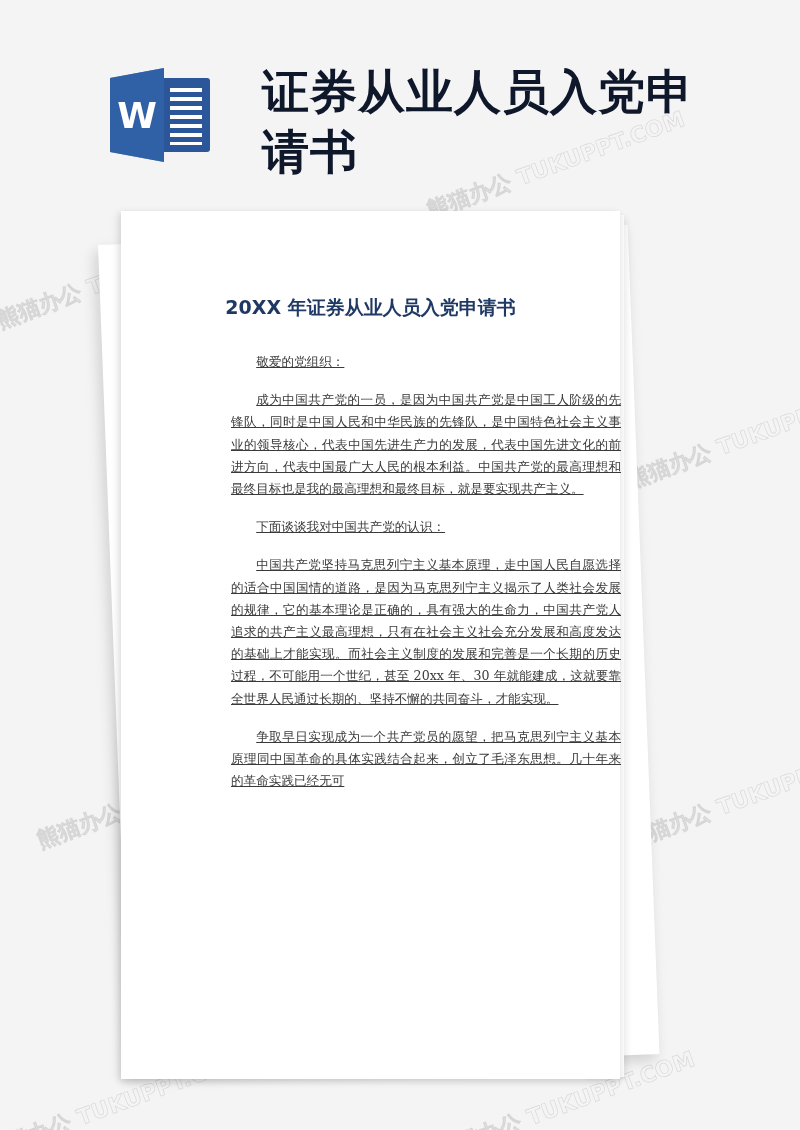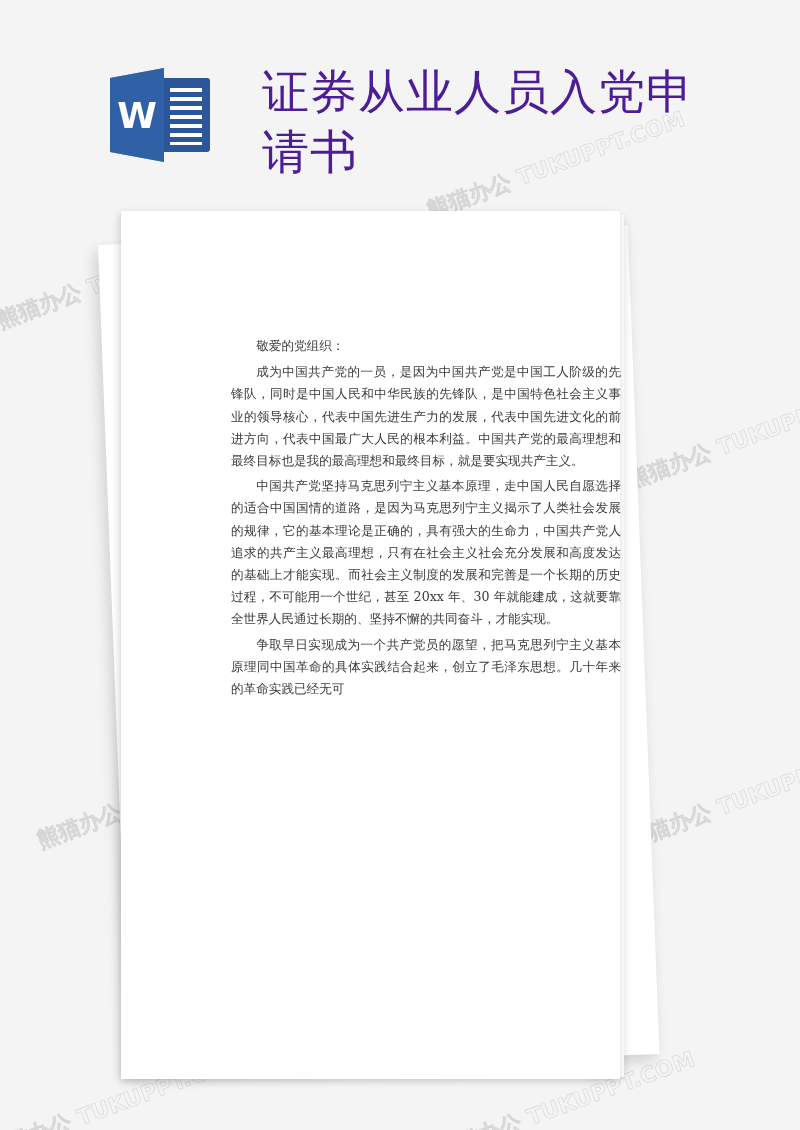--- a/index.html
+++ b/index.html
@@ -6,22 +6,22 @@
   body {
     width: 800px; height: 1130px; overflow: hidden; position: relative;
     background: #f4f4f4;
     font-family: "DejaVu Serif", "Liberation Serif", serif;
   }
   .header { position: absolute; left: 0; top: 0; width: 800px; height: 200px; }
   .word-icon { position: absolute; left: 108px; top: 68px; width: 104px; height: 94px; }
   .header-title {
     position: absolute; left: 262px; top: 62px; width: 440px;
     font-family: "DejaVu Sans", "Liberation Sans", sans-serif;
-    font-size: 47px; line-height: 60px; color: #4c1d95; letter-spacing: 1px;
-    font-weight: normal;
+    font-size: 47px; line-height: 60px; color: #0f172a; letter-spacing: 1px;
+    font-weight: bold;
   }
   .page-back {
     position: absolute; left: 98px; top: 245px; width: 530px; height: 830px;
     background: #ffffff;
     transform: rotate(-2.2deg); transform-origin: 0 0;
     box-shadow: -4px 6px 14px rgba(0,0,0,0.15);
   }
   .page-back-right {
     position: absolute; left: 584px; top: 215px; width: 40px; height: 862px;
     background: #fbfbfb; box-shadow: 3px 2px 6px rgba(0,0,0,0.08);
@@ -33,21 +33,21 @@
   }
   .doc-title {
     position: absolute; left: 0; top: 84px; width: 499px; text-align: center;
     font-family: "DejaVu Sans", "Liberation Sans", sans-serif;
     font-weight: bold; font-size: 19px; color: #1f3864;
   }
   .doc-body {
     position: absolute; left: 110px; top: 124px; width: 390px;
     font-size: 12.6px; line-height: 22.2px; color: #3a3a3a;
   }
-  .doc-body p { margin: 0 0 3px 0; text-indent: 2em; text-align: justify; }
+  .doc-body p { margin: 16px 0 3px 0; text-indent: 2em; text-align: justify; text-decoration: underline; }
   .doc-body p.salutation { text-indent: 2em; margin-bottom: 4px; }
   .watermark {
     position: absolute; font-family: "DejaVu Sans", "Liberation Sans", sans-serif;
     font-size: 22px; font-weight: bold; color: transparent;
     -webkit-text-stroke: 0.6px rgba(190,190,190,0.55);
     transform: rotate(-20deg); white-space: nowrap; pointer-events: none;
   }
 </style>
 </head>
 <body>
@@ -76,19 +76,21 @@
 <span class="watermark" style="left:620px; top:420px;">熊猫办公 TUKUPPT.COM</span>
 <span class="watermark" style="left:30px; top:780px;">熊猫办公 TUKUPPT.COM</span>
 <span class="watermark" style="left:620px; top:780px;">熊猫办公 TUKUPPT.COM</span>
 <span class="watermark" style="left:-20px; top:1090px;">熊猫办公 TUKUPPT.COM</span>
 <span class="watermark" style="left:430px; top:1090px;">熊猫办公 TUKUPPT.COM</span>
 
 <div class="page-back"></div>
 <div class="page-back-right"></div>
 
 <div class="page">
+  <div class="doc-title">20XX 年证券从业人员入党申请书</div>
   <div class="doc-body">
     <p class="salutation">敬爱的党组织：</p>
     <p>成为中国共产党的一员，是因为中国共产党是中国工人阶级的先锋队，同时是中国人民和中华民族的先锋队，是中国特色社会主义事业的领导核心，代表中国先进生产力的发展，代表中国先进文化的前进方向，代表中国最广大人民的根本利益。中国共产党的最高理想和最终目标也是我的最高理想和最终目标，就是要实现共产主义。</p>
+    <p>下面谈谈我对中国共产党的认识：</p>
     <p>中国共产党坚持马克思列宁主义基本原理，走中国人民自愿选择的适合中国国情的道路，是因为马克思列宁主义揭示了人类社会发展的规律，它的基本理论是正确的，具有强大的生命力，中国共产党人追求的共产主义最高理想，只有在社会主义社会充分发展和高度发达的基础上才能实现。而社会主义制度的发展和完善是一个长期的历史过程，不可能用一个世纪，甚至 20xx 年、30 年就能建成，这就要靠全世界人民通过长期的、坚持不懈的共同奋斗，才能实现。</p>
     <p>争取早日实现成为一个共产党员的愿望，把马克思列宁主义基本原理同中国革命的具体实践结合起来，创立了毛泽东思想。几十年来的革命实践已经无可</p>
   </div>
 </div>
 
 </body></html>

